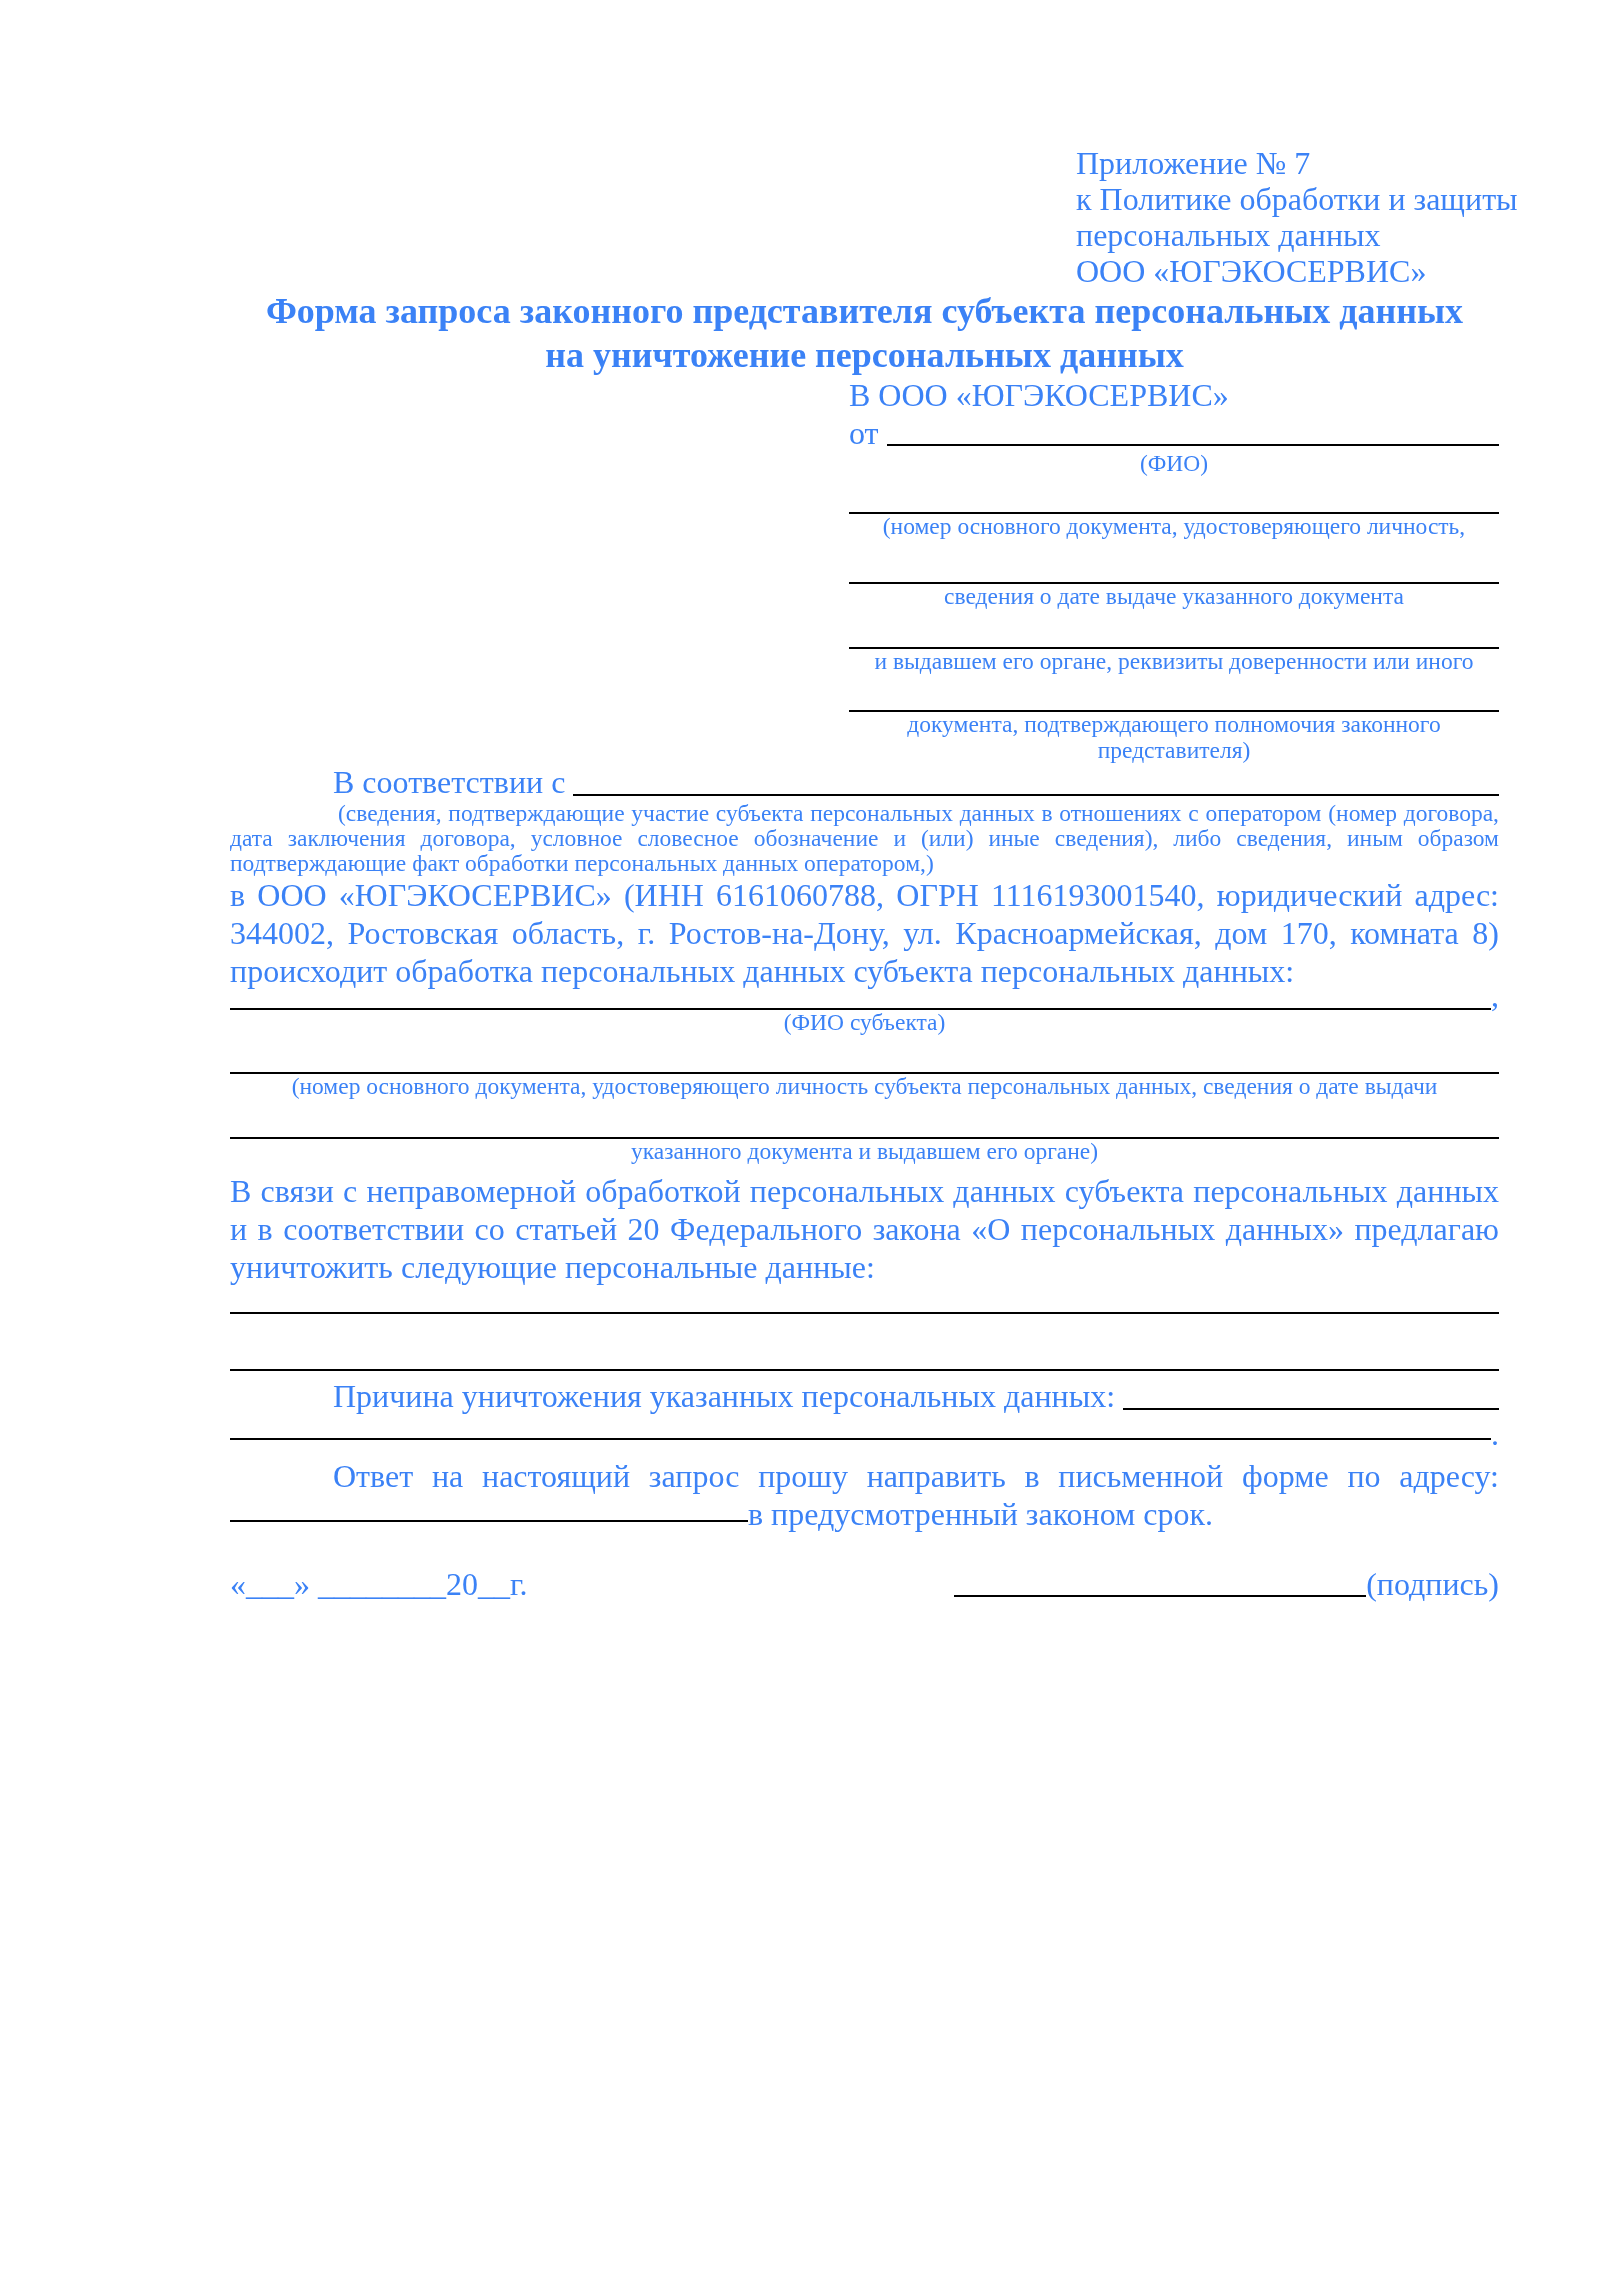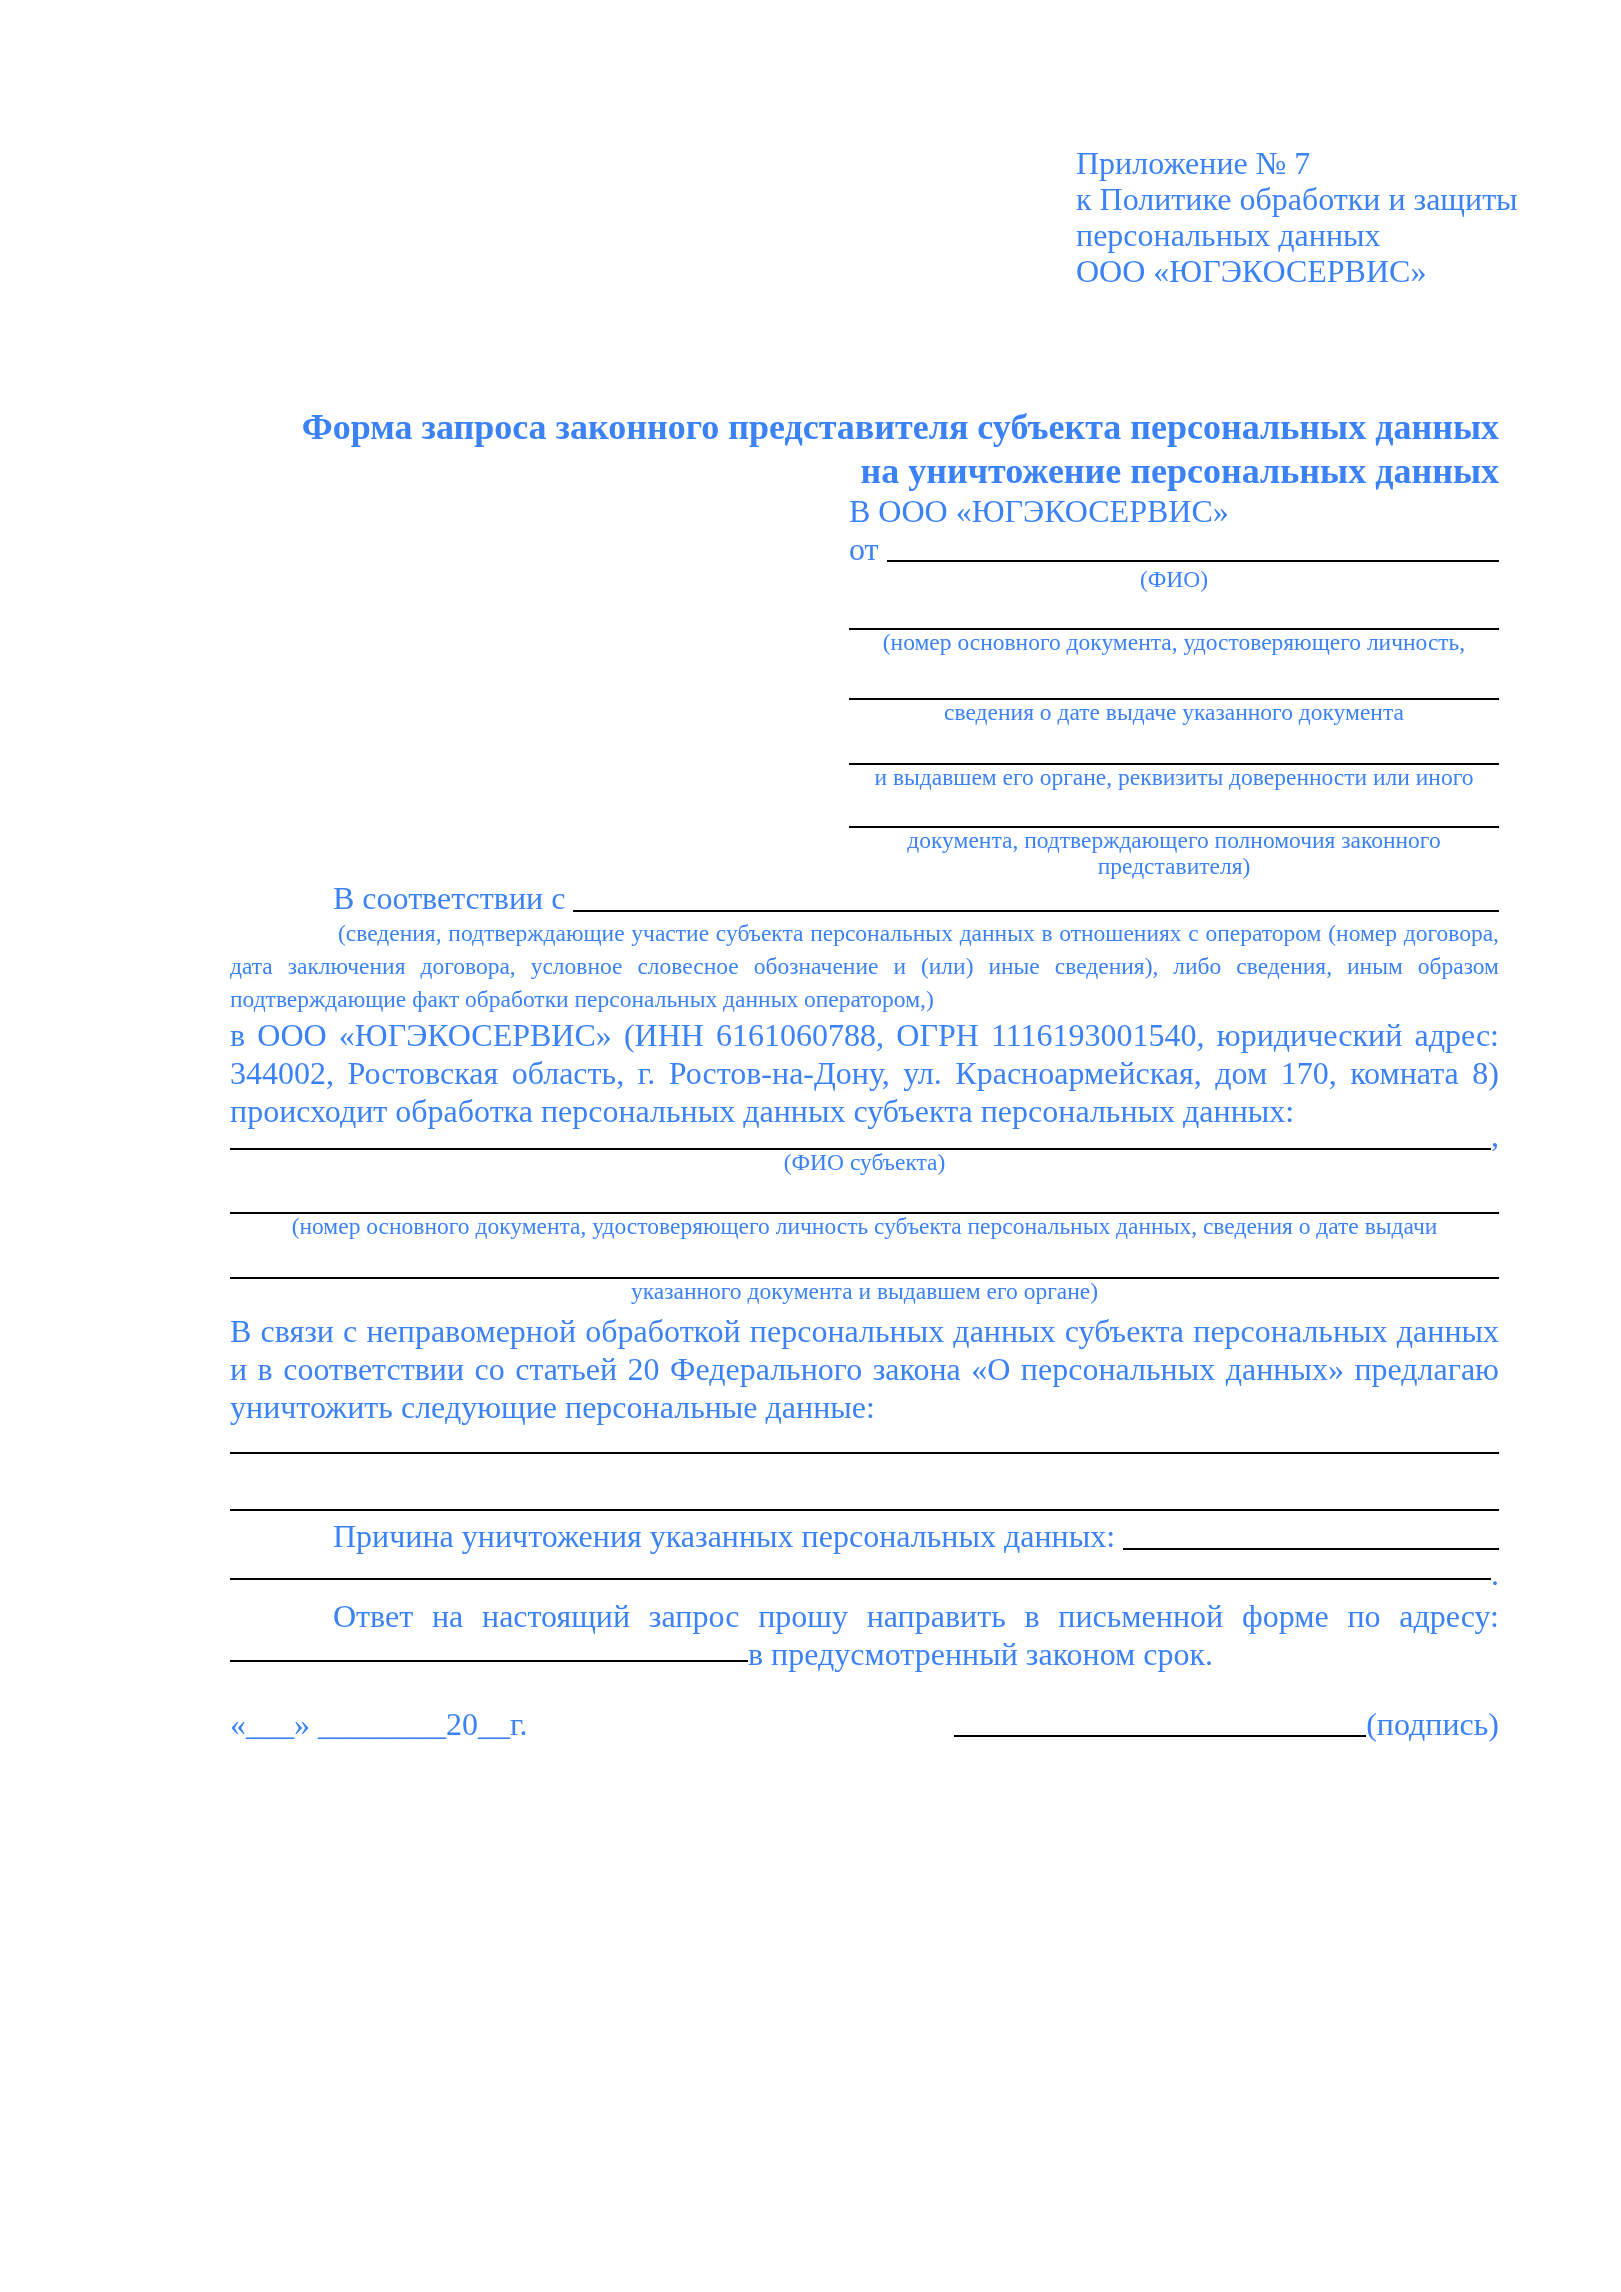--- a/index.html
+++ b/index.html
@@ -28,22 +28,21 @@
   
   .annex {
     margin-top: 145px;
     margin-left: 846px;
     line-height: 36px;
     white-space: nowrap;
   }
 
   
   .title {
-    margin-top: 116px;
-    text-align: right;
+    text-align: center;
     font-weight: bold;
     font-size: 36px;
     line-height: 44px;
   }
 
   
   .addr-block {
     margin-left: 619px;
     width: 650px;
   }
@@ -77,21 +76,21 @@
 
   
   .accordance {
     height: 38px;
     justify-content: center;
   }
   .indent-label { padding-left: 103px; white-space: pre; }
 
   .small-note {
     font-size: 23.5px;
-    line-height: 33px;
+    line-height: 25px;
     text-align: justify;
     text-indent: 108px;
   }
 
   .para {
     text-align: justify;
   }
 
   
   .s-row1 { height: 19.6px; align-items: flex-end; }

